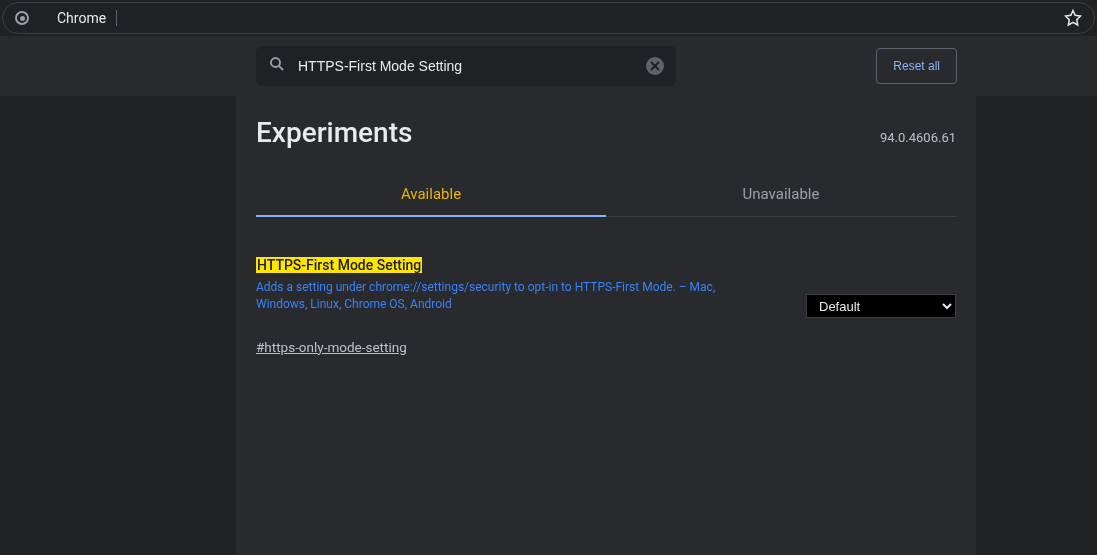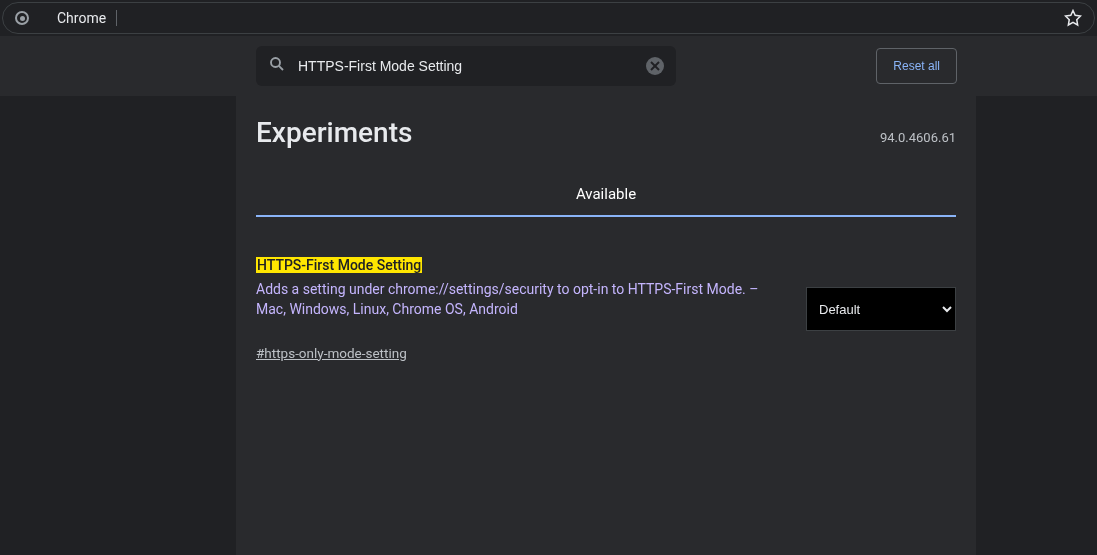--- a/index.html
+++ b/index.html
@@ -128,21 +128,21 @@
     }
     .tab {
       flex: 1;
       text-align: center;
       padding: 12px 0;
       font-size: 15px;
       color: #9aa0a6;
       cursor: pointer;
     }
     .tab.active {
-      color: #ffffff;
+      color: #eab308;
       border-bottom: 2px solid #8ab4f8;
       margin-bottom: -1px;
     }
 
     .flag-row {
       display: flex;
       gap: 40px;
       margin-top: 40px;
       align-items: center;
     }
@@ -150,36 +150,36 @@
     .flag-title {
       font-size: 14px;
       font-weight: 500;
     }
     .flag-title .hl {
       background: #ffe600;
       color: #202124;
       padding: 0 1px;
     }
     .flag-desc {
-      font-size: 14px;
-      color: #c4b5fd;
+      font-size: 12px;
+      color: #3b82f6;
       margin-top: 6px;
       line-height: 1.45;
     }
     .flag-hash {
       font-size: 13.5px;
       color: #bdc1c6;
       text-decoration: underline;
       margin-top: 25px;
       display: inline-block;
       cursor: pointer;
     }
     .flag-select {
       width: 150px;
-      height: 44px;
+      height: 24px;
       background: #000;
       color: #e8eaed;
       border: 1px solid #3c4043;
       padding: 0 8px;
       font-size: 13px;
     }
   </style>
 </head>
 <body>
 
@@ -214,20 +214,21 @@
 </div>
 
 <div class="content-panel">
   <div class="title-row">
     <h1 class="page-title">Experiments</h1>
     <span class="version">94.0.4606.61</span>
   </div>
 
   <div class="tabs">
     <div class="tab active">Available</div>
+    <div class="tab">Unavailable</div>
   </div>
 
   <div class="flag-row">
     <div class="flag-text">
       <div class="flag-title"><span class="hl">HTTPS-First Mode Setting</span></div>
       <div class="flag-desc">Adds a setting under chrome://settings/security to opt-in to HTTPS-First Mode. – Mac, Windows, Linux, Chrome OS, Android</div>
       <a class="flag-hash">#https-only-mode-setting</a>
     </div>
     <select class="flag-select">
       <option>Default</option>

